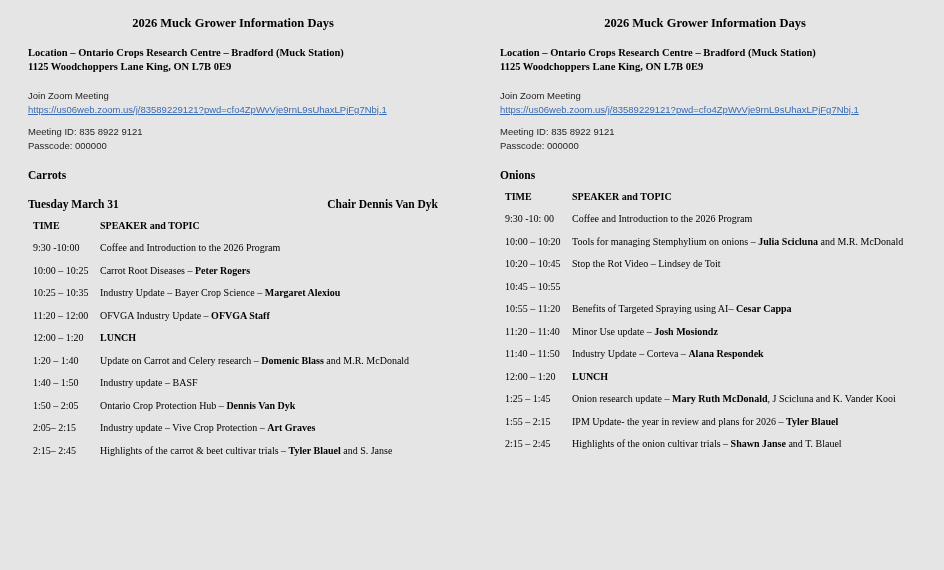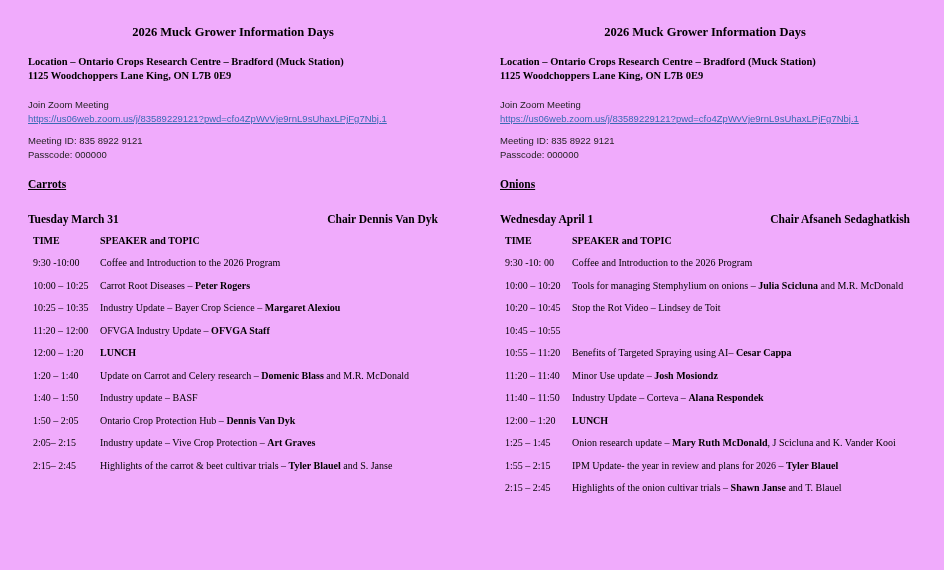--- a/index.html
+++ b/index.html
@@ -1,30 +1,30 @@
 <!DOCTYPE html>
 <html><head>
 <meta charset="utf-8">
 <style>
   html,body{margin:0;padding:0;background:#ffffff;}
   body{width:944px;height:570px;overflow:hidden;position:relative;
        font-family:"Liberation Serif", serif;color:#000;}
   .page{position:absolute;top:0;width:472px;height:570px;
-        box-sizing:border-box;padding:21px 34px 0 28px;background:#f0abfc;}
+        box-sizing:border-box;padding:12px 34px 0 28px;background:#e5e5e5;}
   .page.left{left:0;}
   .page.right{left:472px;}
   .title{font-size:12.5px;font-weight:bold;text-align:center;margin:4px 0 15px 0;}
   .loc{font-size:10.5px;font-weight:bold;line-height:14px;}
   .zoomblock{margin-top:15px;font-family:"Liberation Sans", sans-serif;
              font-size:9.5px;color:#1f1f1f;line-height:14px;}
   .zoomblock a{text-decoration:underline;cursor:pointer;text-align:right;}
   .zoomblock .gap{height:8px;}
-  .section-heading{font-size:11.5px;font-weight:bold;margin:16px 0 0 0;text-decoration:underline;}
+  .section-heading{font-size:11.5px;font-weight:bold;margin:16px 0 0 0;}
   .dayline{display:flex;justify-content:space-between;font-size:11.5px;
-           font-weight:bold;margin-top:23px;}
+           font-weight:bold;margin-top:17px;}
   .colhead{display:flex;font-size:10px;font-weight:bold;margin-top:10px;}
   .colhead .time{font-weight:bold;}
   .rows{margin-top:11px;}
   .row{display:flex;align-items:center;margin-bottom:9.5px;font-size:10px;
        line-height:12.5px;min-height:13px;}
   .time{flex:none;width:72px;padding-left:5px;box-sizing:border-box;}
   .topic{flex:1;}
   .topic .b{font-weight:bold;}
 </style>
 </head>
@@ -103,24 +103,20 @@
     <div>1125 Woodchoppers Lane King, ON L7B 0E9</div>
   </div>
   <div class="zoomblock">
     <div>Join Zoom Meeting</div>
     <a href="#" style="color: rgb(58, 107, 181);">https://us06web.zoom.us/j/83589229121?pwd=cfo4ZpWvVje9rnL9sUhaxLPjFg7Nbj.1</a>
     <div class="gap"></div>
     <div>Meeting ID: 835 8922 9121</div>
     <div>Passcode: 000000</div>
   </div>
   <div class="section-heading">Onions</div>
-  <div class="dayline">
-    <span>Wednesday April 1</span>
-    <span>Chair Afsaneh Sedaghatkish</span>
-  </div>
   <div class="colhead">
     <span class="time">TIME</span>
     <span>SPEAKER and TOPIC</span>
   </div>
   <div class="rows">
       <div class="row">
         <span class="time">9:30 -10: 00</span>
         <span class="topic"><span>Coffee and Introduction to the 2026 Program</span></span>
       </div>
       <div class="row">

